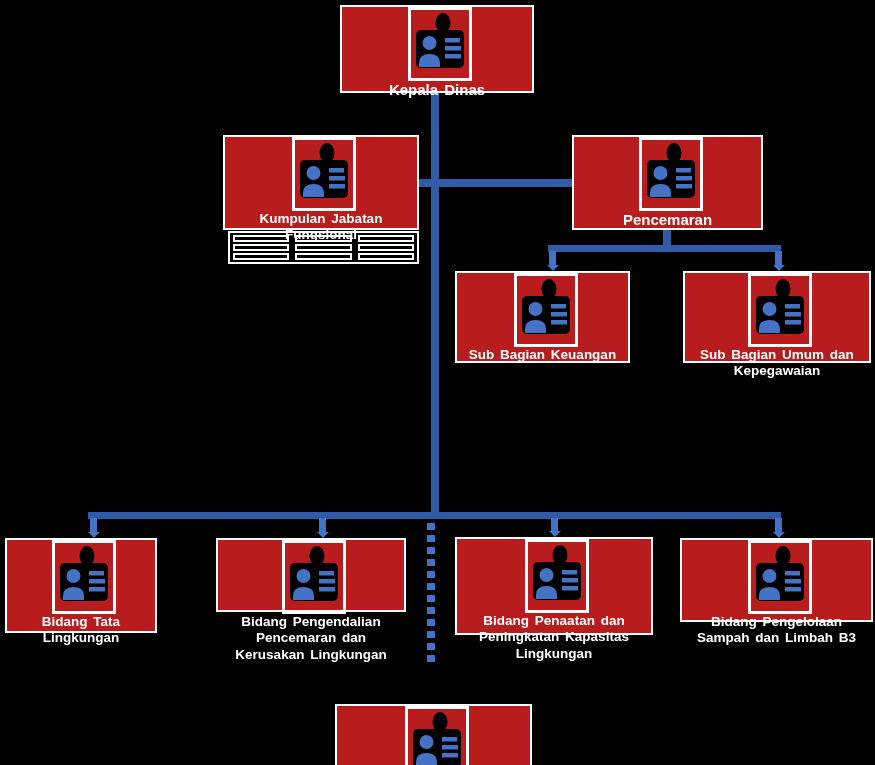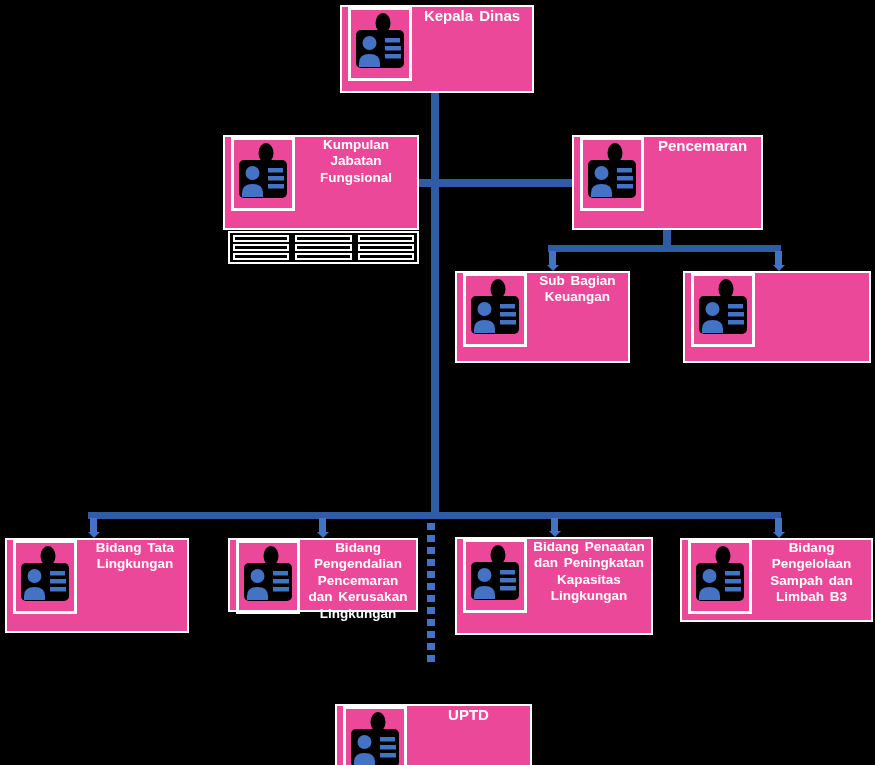--- a/index.html
+++ b/index.html
@@ -1,22 +1,22 @@
 <!DOCTYPE html>
 <html><head>
 <meta charset="utf-8">
 <style>
   html,body{margin:0;padding:0;background:#000;}
   .stage{
     position:relative;width:875px;height:765px;background:#000000;
     font-family:"Liberation Sans",sans-serif;overflow:hidden;
   }
   .node{
-    position:absolute;background:#ec4899;border:2px solid #FFFFFF;
-    box-sizing:border-box;display:flex;align-items:flex-start;
+    position:absolute;background:#b91c1c;border:2px solid #FFFFFF;
+    box-sizing:border-box;display:flex;align-items:center;flex-direction:column;
   }
   .icon-frame{
     box-sizing:border-box;width:64px;height:74px;border:3px solid #FFFFFF;
     margin-left:6px;flex:0 0 auto;display:flex;align-items:center;justify-content:center;
   }
   .node .label{
     flex:1;text-align:center;color:#FFFFFF;font-weight:bold;font-size:13.5px;
     line-height:1.22;padding:0 4px;word-spacing:2px;
   }
   .node.big .label{font-size:15px;}
@@ -147,38 +147,39 @@
       <svg width="52" height="62" viewBox="0 0 52 62">
           <ellipse cx="29" cy="10" rx="7.5" ry="10" fill="#000"></ellipse>
           <rect x="2" y="17" width="48" height="38" rx="5" fill="#000"></rect>
           <circle cx="15.5" cy="30" r="7" fill="#4472C4"></circle>
           <path d="M5 54 L5 50 Q5 41 15.5 41 Q26 41 26 50 L26 54 Z" fill="#4472C4"></path>
           <rect x="31" y="25" width="15" height="4.5" fill="#4472C4"></rect>
           <rect x="31" y="33" width="16" height="4.5" fill="#4472C4"></rect>
           <rect x="31" y="41" width="16" height="4.5" fill="#4472C4"></rect>
         </svg>
     </span>
-  </div>
-
-  <div class="node" style="left:5px;top:538px;width:184px;height:95px;gap:6px;">
+    <span class="label">Sub Bagian Umum dan Kepegawaian</span>
+  </div>
+
+  <div class="node" style="left:5px;top:538px;width:152px;height:95px;">
     <span class="icon-frame">
       <svg width="52" height="62" viewBox="0 0 52 62">
           <ellipse cx="29" cy="10" rx="7.5" ry="10" fill="#000"></ellipse>
           <rect x="2" y="17" width="48" height="38" rx="5" fill="#000"></rect>
           <circle cx="15.5" cy="30" r="7" fill="#4472C4"></circle>
           <path d="M5 54 L5 50 Q5 41 15.5 41 Q26 41 26 50 L26 54 Z" fill="#4472C4"></path>
           <rect x="31" y="25" width="15" height="4.5" fill="#4472C4"></rect>
           <rect x="31" y="33" width="16" height="4.5" fill="#4472C4"></rect>
           <rect x="31" y="41" width="16" height="4.5" fill="#4472C4"></rect>
         </svg>
     </span>
     <span class="label">Bidang Tata Lingkungan</span>
   </div>
 
-  <div class="node" style="left:228px;top:538px;width:190px;height:74px;">
+  <div class="node" style="left:216px;top:538px;width:190px;height:74px;">
     <span class="icon-frame">
       <svg width="52" height="62" viewBox="0 0 52 62">
           <ellipse cx="29" cy="10" rx="7.5" ry="10" fill="#000"></ellipse>
           <rect x="2" y="17" width="48" height="38" rx="5" fill="#000"></rect>
           <circle cx="15.5" cy="30" r="7" fill="#4472C4"></circle>
           <path d="M5 54 L5 50 Q5 41 15.5 41 Q26 41 26 50 L26 54 Z" fill="#4472C4"></path>
           <rect x="31" y="25" width="15" height="4.5" fill="#4472C4"></rect>
           <rect x="31" y="33" width="16" height="4.5" fill="#4472C4"></rect>
           <rect x="31" y="41" width="16" height="4.5" fill="#4472C4"></rect>
         </svg>

